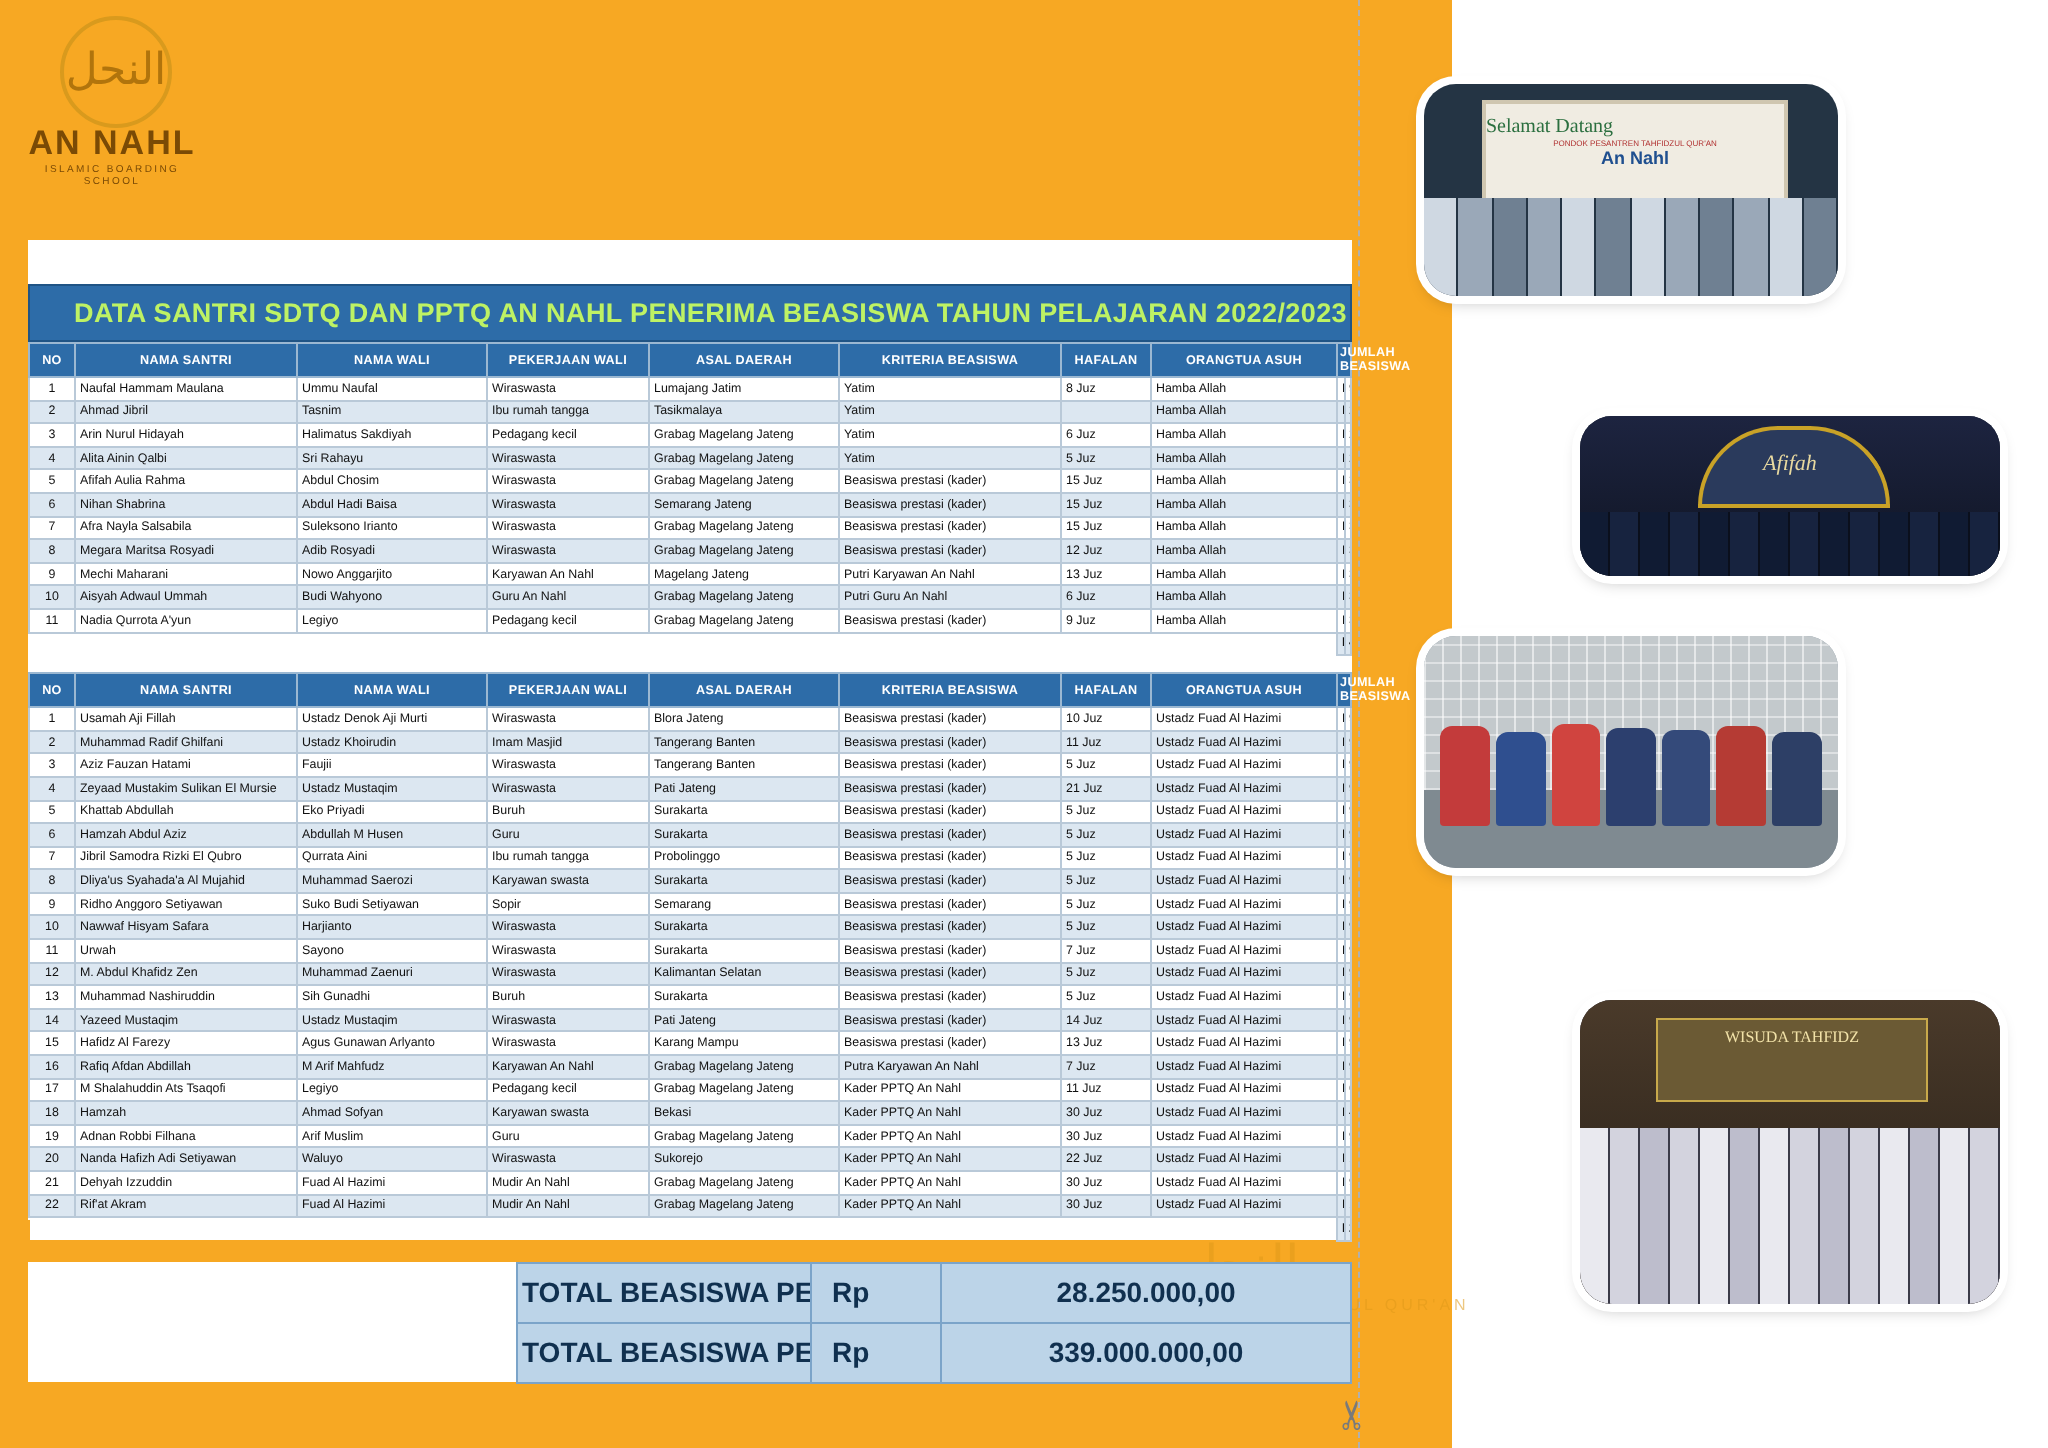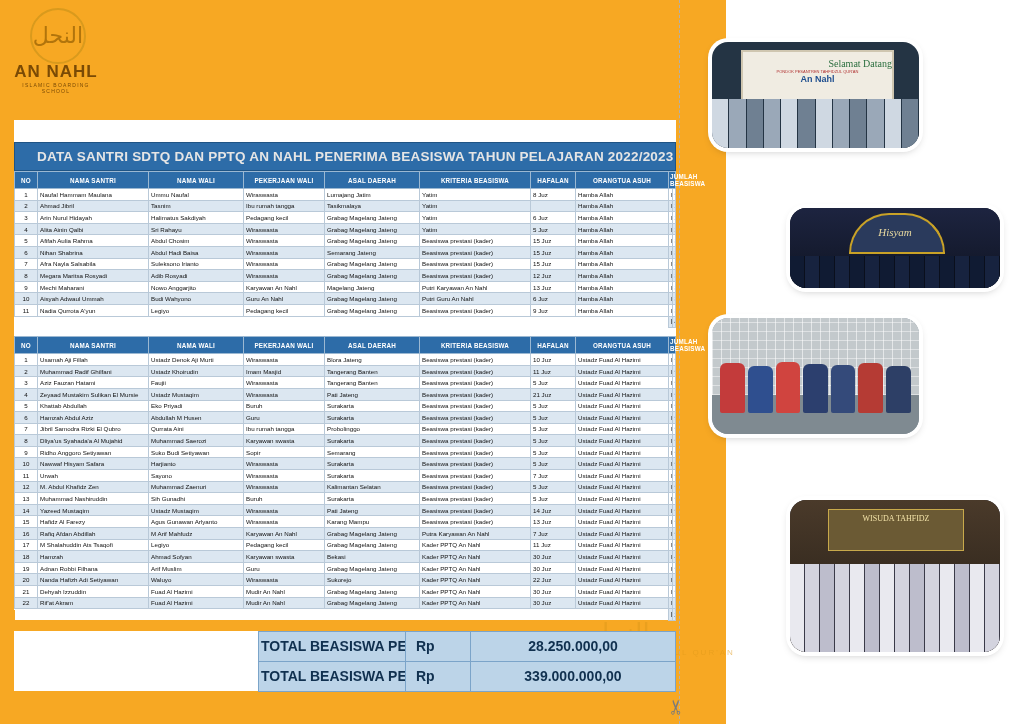--- a/index.html
+++ b/index.html
@@ -63,21 +63,21 @@
     position:absolute;left:505px;bottom:6px;width:230px;height:100px;
     color:#e09a1a;opacity:.55;text-align:center;
   }
   .watermark .w-ar{font-family:"DejaVu Sans",sans-serif;font-size:26px;}
   .watermark .w-txt{font-size:8px;letter-spacing:2px;}
   
   .doc{
     position:absolute;left:14px;top:142px;width:662px;
   }
   .doc-title{
-    background:#2d6ca8;color:#e5e5e5;font-weight:bold;font-size:13.5px;
+    background:#2d6ca8;color:#bef264;font-weight:bold;font-size:13.5px;
     padding:6px 0 6px 22px;letter-spacing:.2px;
     border:1px solid #1f5485;
   }
   table{border-collapse:collapse;width:100%;table-layout:fixed;}
   th{
     background:#2d6ca8;color:#ffffff;font-size:6.3px;font-weight:bold;
     letter-spacing:.2px;height:11px;border:1px solid #9bb8d2;text-align:center;
   }
   td{
     font-size:6.2px;color:#111111;border:1px solid #b9c9d8;height:10.6px;
@@ -116,21 +116,21 @@
     position:absolute;border-radius:16px;overflow:hidden;
     box-shadow:0 0 0 4px #ffffff, 0 3px 8px rgba(0,0,0,.25);
   }
   .p1{left:712px;top:42px;width:207px;height:106px;background:#243444;}
   .p2{left:790px;top:208px;width:210px;height:80px;background:#1a2030;}
   .p3{left:712px;top:318px;width:207px;height:116px;background:#8e9aa5;}
   .p4{left:790px;top:500px;width:210px;height:152px;background:#2b2b3a;}
   .ph-inner{position:absolute;inset:0;}
   
   .p1 .banner{position:absolute;left:14%;top:8%;width:72%;height:50%;background:#f0ece2;border:2px solid #cfc6b0;}
-  .p1 .banner .t1{font-size:10px;color:#2b6f3f;text-align:right;margin-top:6px;font-family:"Liberation Serif",serif;}
+  .p1 .banner .t1{font-size:10px;color:#2b6f3f;text-align:left;margin-top:6px;font-family:"Liberation Serif",serif;}
   .p1 .banner .t2{font-size:4px;color:#b03030;text-align:center;}
   .p1 .banner .t3{font-size:9px;color:#1f4f8f;text-align:center;font-weight:bold;}
   .p1 .row{position:absolute;left:0;bottom:0;width:100%;height:46%;display:flex;}
   .p1 .row i{flex:1;background:#cfd8e2;border-right:1px solid #243444;}
   .p1 .row i:nth-child(2n){background:#9aa8b8;}
   .p1 .row i:nth-child(3n){background:#6f8092;}
   
   .p2 .stage{position:absolute;inset:0;background:linear-gradient(#1d2440,#0f1422);}
   .p2 .arch{position:absolute;left:28%;top:6%;width:44%;height:46%;background:#2a3a5c;border-radius:40px 40px 0 0;border:2px solid #c9a227;}
   .p2 .wis{position:absolute;left:30%;top:22%;width:40%;text-align:center;color:#e8d9a0;font-family:"Liberation Serif",serif;font-size:11px;font-style:italic;}
@@ -672,21 +672,21 @@
         <i></i>
         <i></i>
     </div>
   </div>
 </div>
 
 <div class="photo p2">
   <div class="ph-inner">
     <div class="stage"></div>
     <div class="arch"></div>
-    <div class="wis">Hisyam</div>
+    <div class="wis">Afifah</div>
     <div class="row">
       <i></i>
         <i></i>
         <i></i>
         <i></i>
         <i></i>
         <i></i>
         <i></i>
         <i></i>
         <i></i>

